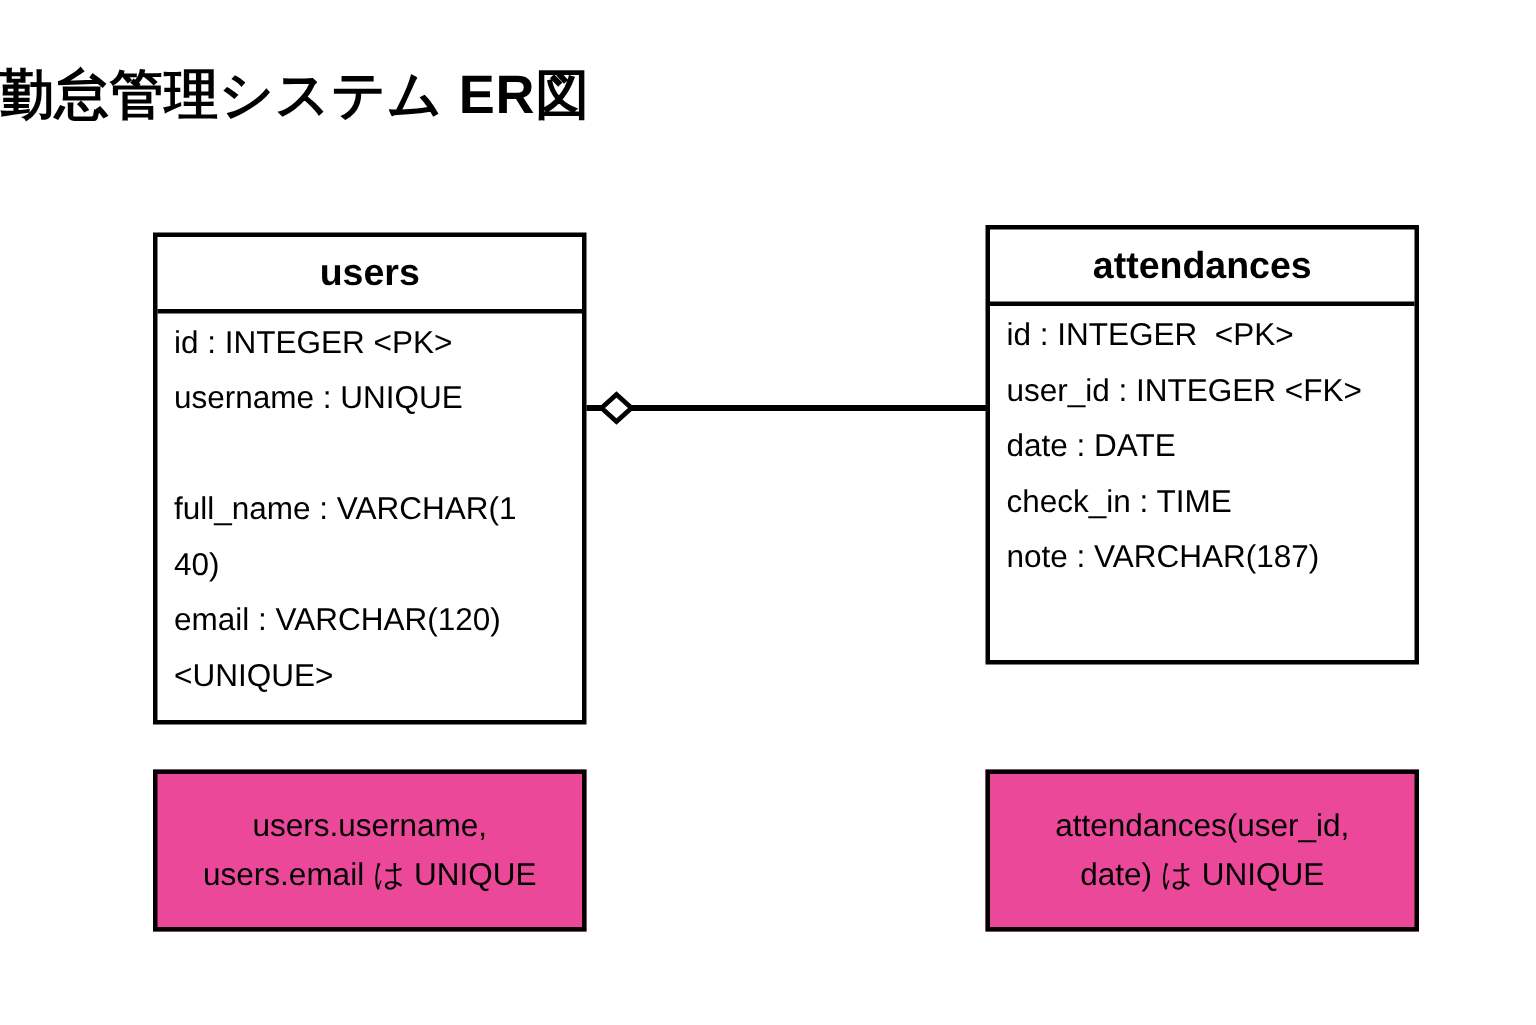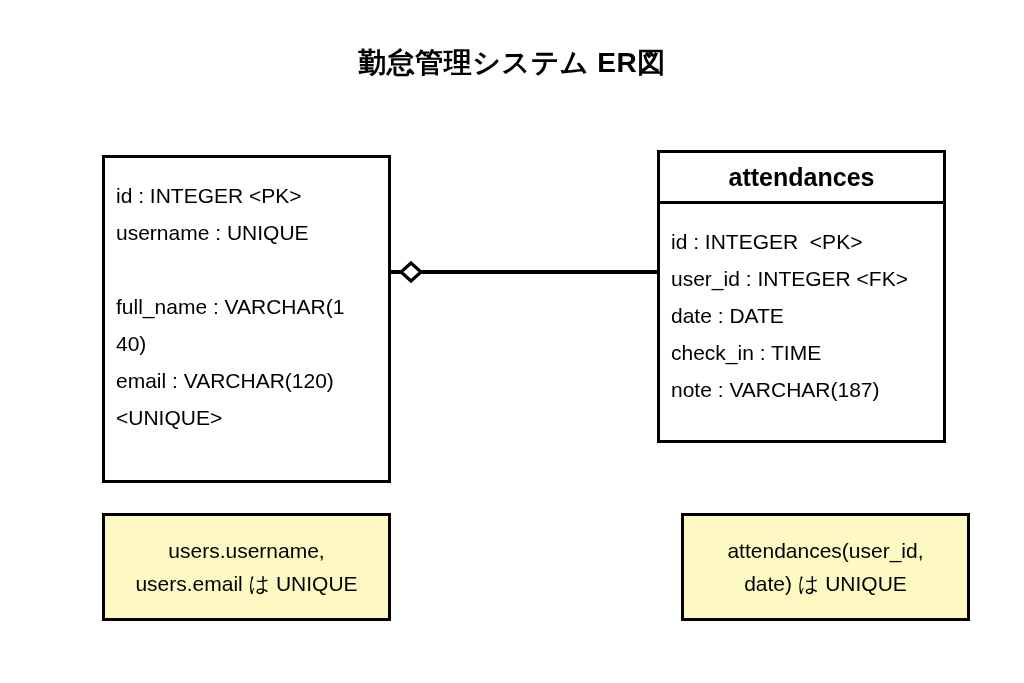--- a/index.html
+++ b/index.html
@@ -24,22 +24,22 @@
     width: 1024px;
     height: 683px;
   }
 
   
   .diagram-title {
     position: absolute;
     left: 0;
     top: 40px;
     width: 1024px;
-    text-align: center;
-    font-size: 28px;
+    text-align: left;
+    font-size: 36px;
     font-weight: bold;
     letter-spacing: 0.5px;
     line-height: 46px;
     white-space: pre;
   }
 
   
   .entity {
     position: absolute;
     box-sizing: border-box;
@@ -51,21 +51,21 @@
     border-bottom: 3px solid #000000;
     text-align: center;
     font-size: 25px;
     font-weight: bold;
     height: 51px;
     line-height: 48px;
     white-space: pre;
   }
   .entity-body {
     box-sizing: border-box;
-    padding: 19px 11px 0 11px;
+    padding: 1px 11px 0 11px;
   }
   .field-row {
     font-size: 21px;
     line-height: 37px;
     white-space: pre;
     text-align: left;
   }
   .field-row.blank {
     height: 37px;
   }
@@ -105,54 +105,54 @@
     top: 4px;
     width: 24px;
     height: 24px;
   }
 
   
   .note-box {
     position: absolute;
     box-sizing: border-box;
     border: 3px solid #000000;
-    background: #fef9c3;
+    background: #ec4899;
     display: flex;
     align-items: center;
     justify-content: center;
     text-align: center;
     font-size: 21px;
     line-height: 33px;
     padding: 0 26px;
   }
   #note-users {
     left: 102px;
     top: 513px;
     width: 289px;
     height: 108px;
   }
   #note-attendances {
     left: 657px;
     top: 513px;
     width: 289px;
     height: 108px;
-    margin-left: 24px;
   }
   .note-text {
     white-space: pre-line;
   }
 </style>
 </head>
 <body>
 
 <div id="canvas">
 
   <div class="diagram-title">勤怠管理システム ER図</div>
 
   <div class="entity" id="entity-users">
+    <div class="entity-header">users</div>
     <div class="entity-body">
       <div class="field-row">id : INTEGER &lt;PK&gt;</div>
       <div class="field-row">username : UNIQUE</div>
       <div class="field-row blank"></div>
       <div class="field-row">full_name : VARCHAR(1</div>
       <div class="field-row">40)</div>
       <div class="field-row">email : VARCHAR(120)</div>
       <div class="field-row">&lt;UNIQUE&gt;</div>
     </div>
   </div>

